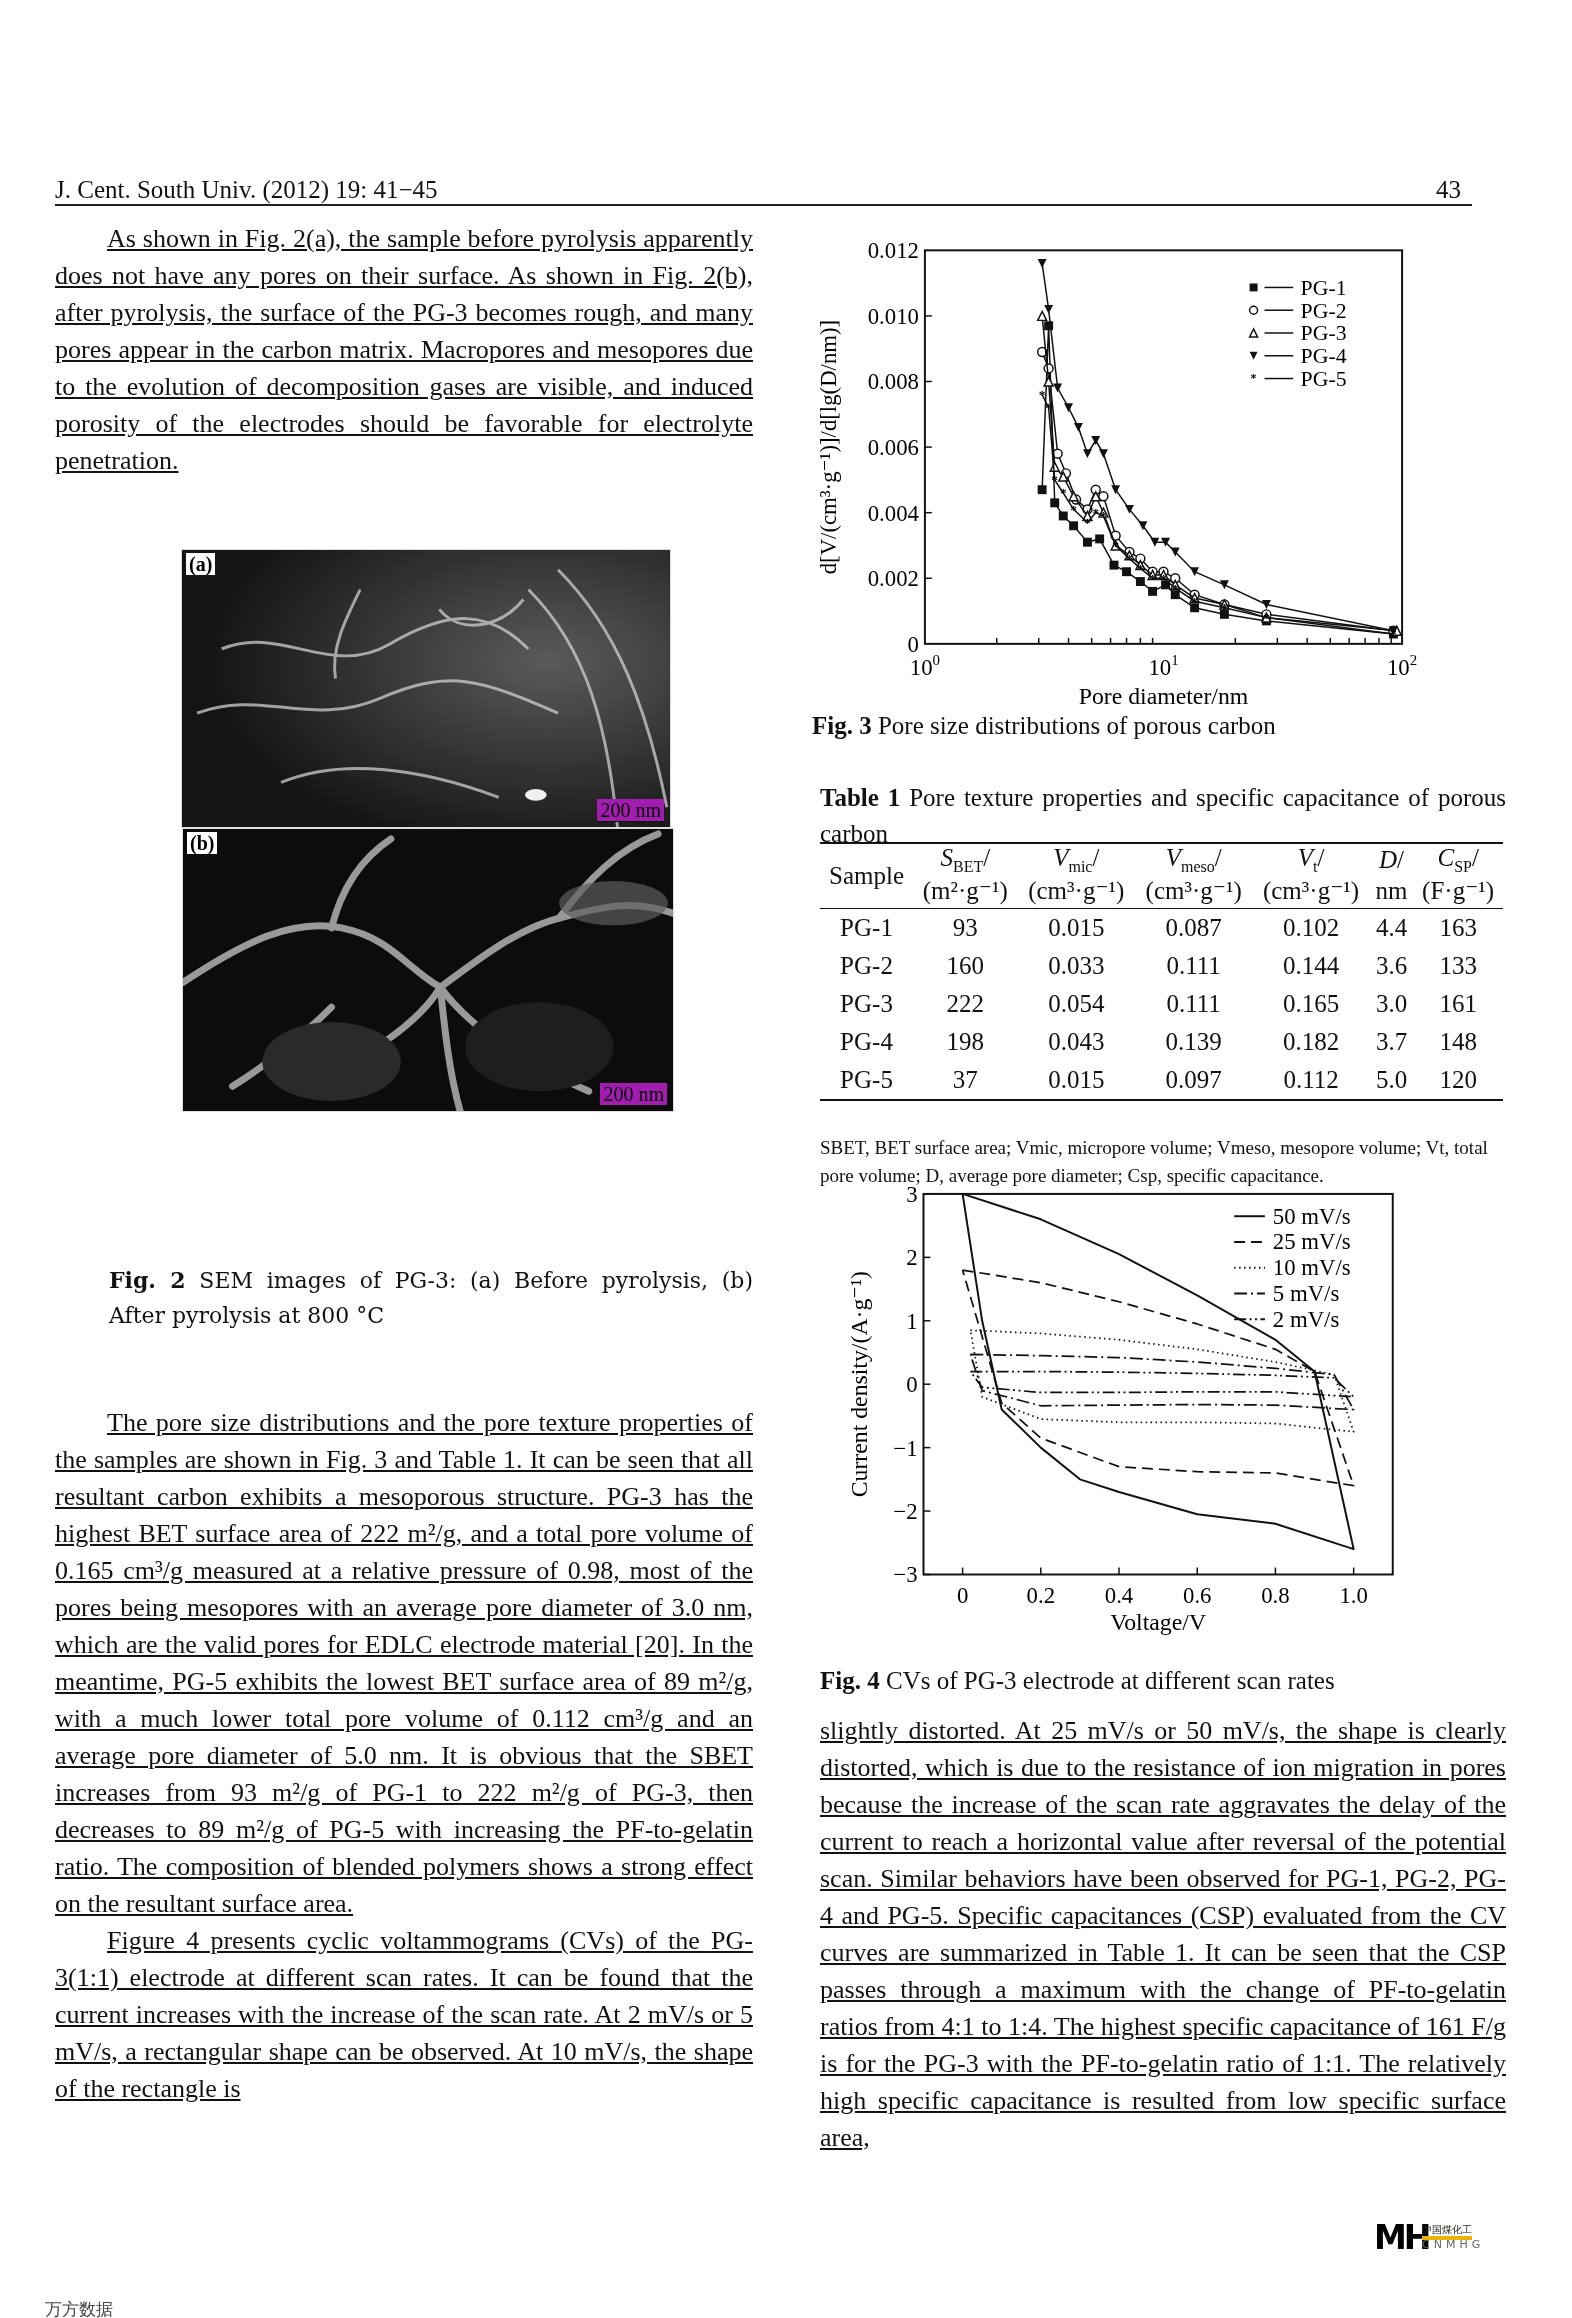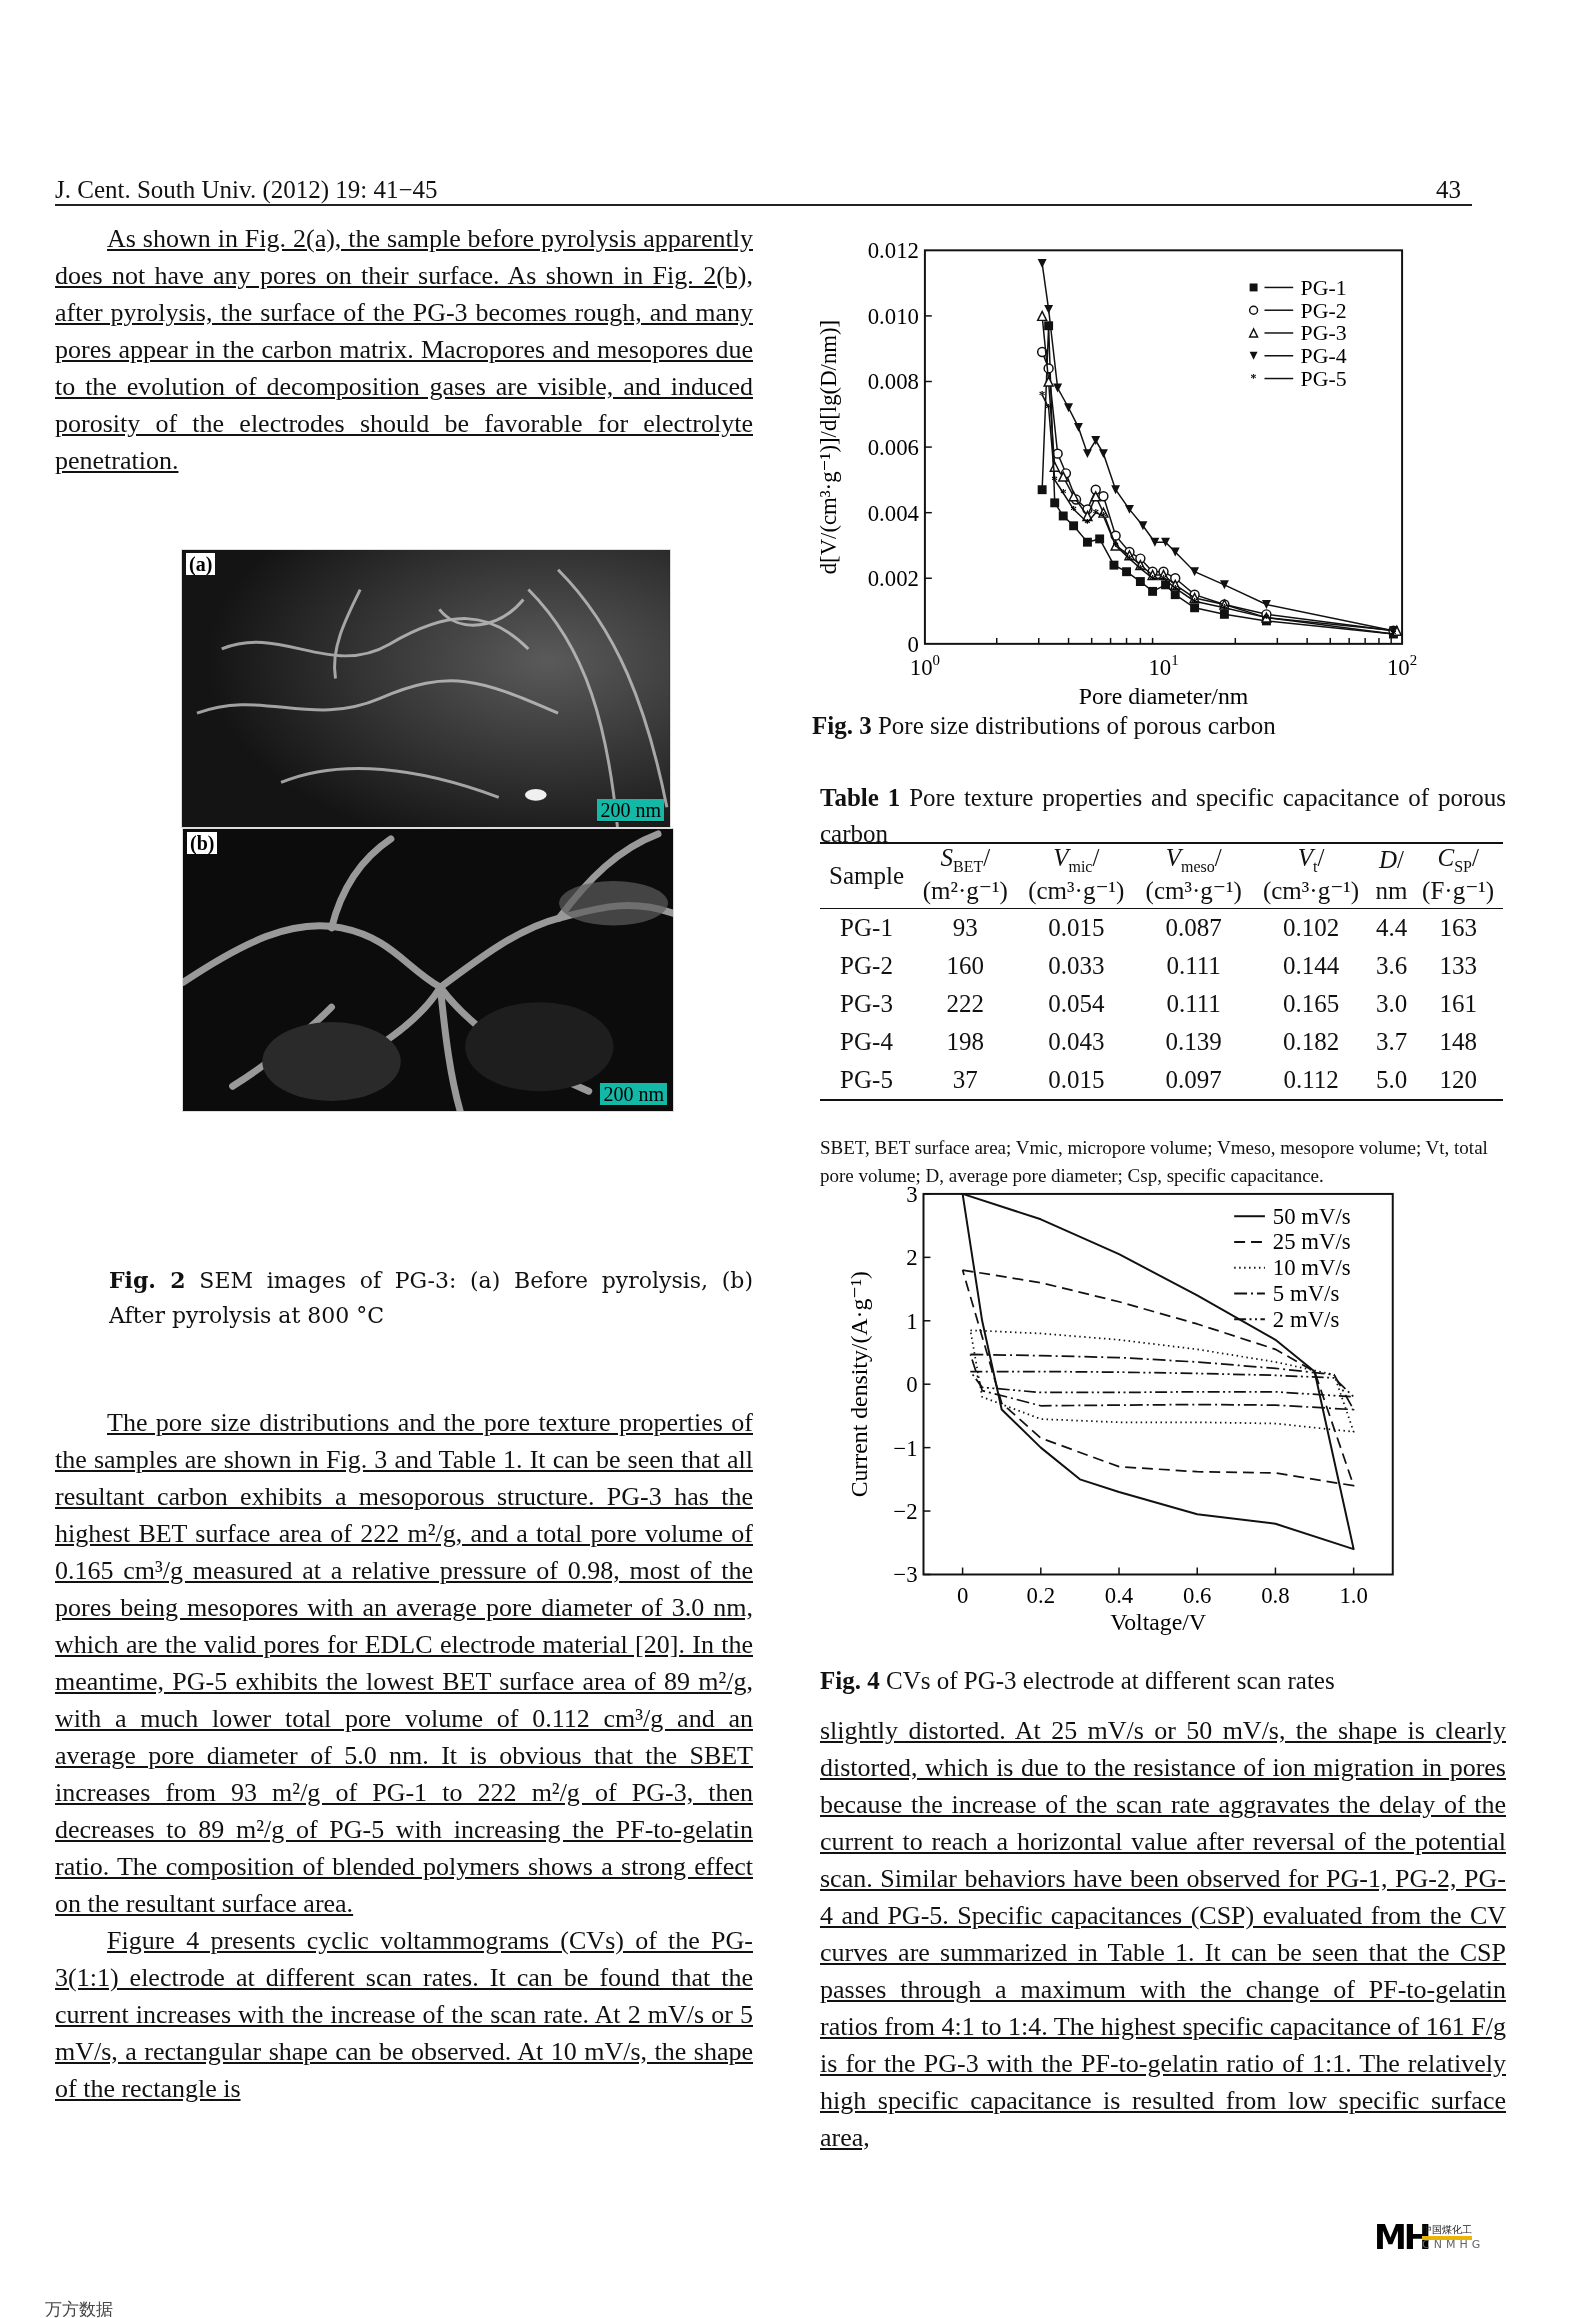--- a/index.html
+++ b/index.html
@@ -17,21 +17,21 @@
   #para1 { left: 55px; top: 220px; width: 698px; }
   #para-left2 { left: 55px; top: 1404px; width: 698px; }
   #para-right { left: 820px; top: 1712px; width: 686px; }
 
   .sem { background: #111; overflow: hidden; border: 1px solid #ddd; }
   #sem-a { left: 181px; top: 549px; width: 488px; height: 277px; }
   #sem-b { left: 182px; top: 828px; width: 490px; height: 282px; }
   .sem-label { position: absolute; left: 4px; top: 3px; background: #fff; color: #000;
                font-size: 20px; font-weight: bold; padding: 0 3px; line-height: 22px;
                font-family: "Liberation Serif", serif; }
-  .scale-bar { position: absolute; right: 6px; bottom: 5px; background: #14b8a6; color: #000;
+  .scale-bar { position: absolute; right: 6px; bottom: 5px; background: #a21caf; color: #000;
                font-size: 20px; padding: 0 3px; line-height: 22px; border-bottom: 1.5px solid #000;
                font-family: "Liberation Serif", serif; }
   .fig-caption { font-size: 25px; line-height: 36px; }
   .fig-caption b { font-family: "Liberation Serif", serif; }
   #fig2-caption { left: 109px; top: 1263px; width: 644px; font-family: "DejaVu Serif", serif; font-size: 22px; line-height: 35px; text-align: justify; }
 
   #fig3 { left: 812px; top: 233px; width: 703px; height: 495px; }
   #fig3-caption { left: 812px; top: 708px; }
 
   #table1-caption { left: 820px; top: 780px; width: 686px; font-size: 25px; line-height: 36px; text-align: justify; }

